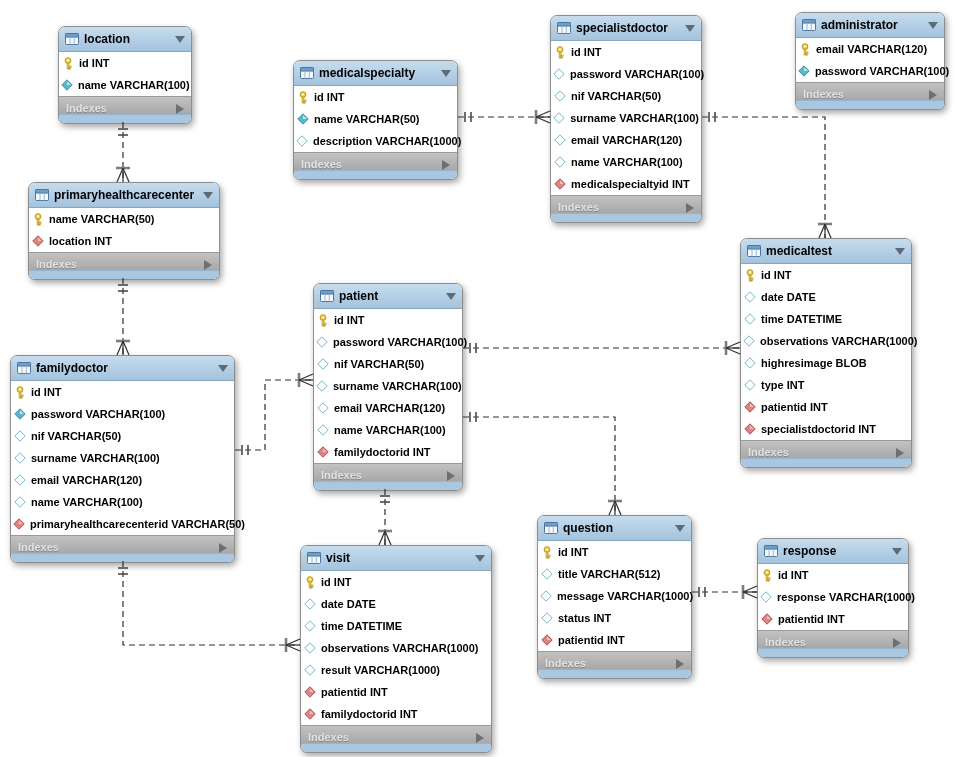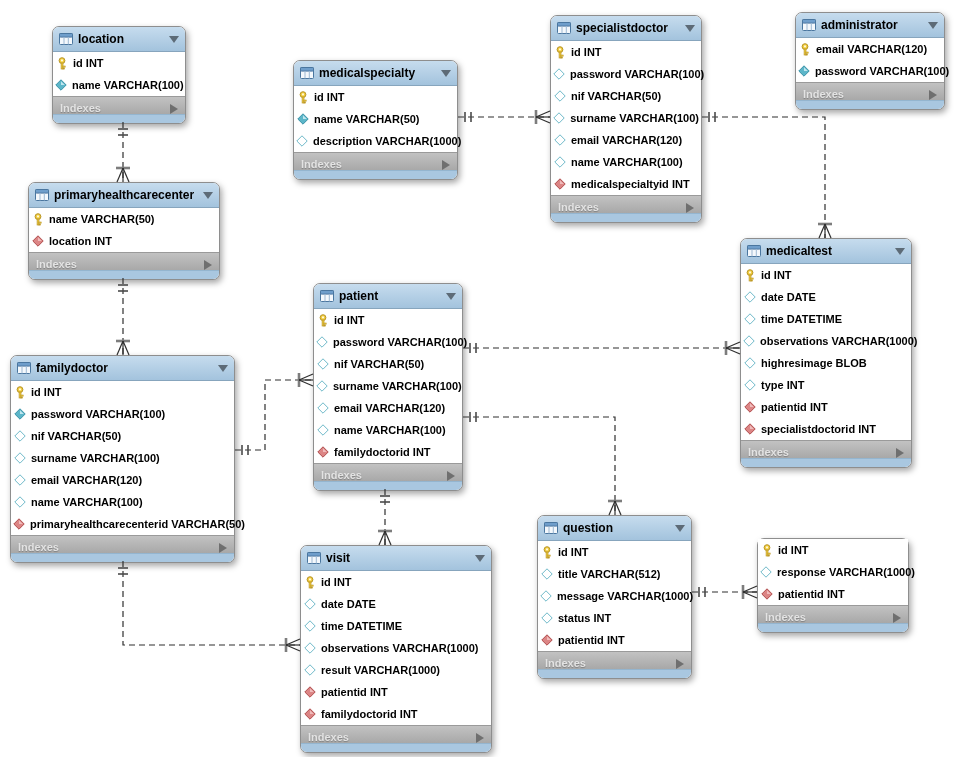--- a/index.html
+++ b/index.html
@@ -21,21 +21,21 @@
        background:linear-gradient(#c2c2c2,#a8a8a8);border-top:1px solid #9a9a9a;}
   .idx .ilabel{font-size:11px;font-weight:bold;color:#e3e3e3;text-shadow:0 1px 1px rgba(0,0,0,0.25);}
   .idx .play{width:0;height:0;border-top:5px solid transparent;border-bottom:5px solid transparent;
              border-left:8px solid #6f6f6f;}
   .ftr{height:8px;background:#a9c7e0;border-radius:0 0 6px 6px;border-top:1px solid #94b5cf;}
 </style>
 </head>
 <body>
 
 <div id="canvas">
-    <div class="table" style="left: 52px; top: 26px; width: 134px;">
+    <div class="table" style="left: 58px; top: 26px; width: 134px;">
       <div class="hdr">
         <span class="ticon">
           <svg width="14" height="12" viewBox="0 0 14 12">
             <rect x="0.5" y="0.5" width="13" height="11" rx="1" fill="#f4f8fc" stroke="#4a769f"></rect>
             <rect x="0.5" y="0.5" width="13" height="3.6" rx="1" fill="#6f9ecb" stroke="#4a769f"></rect>
             <line x1="5" y1="4" x2="5" y2="11.5" stroke="#9db8d2"></line>
             <line x1="9.3" y1="4" x2="9.3" y2="11.5" stroke="#9db8d2"></line>
           </svg>
         </span>
         <span class="title">location</span>
@@ -665,20 +665,32 @@
         </span>
         <span class="ctext">patientid INT</span>
       </div>
       <div class="idx">
         <span class="ilabel">Indexes</span>
         <span class="play"></span>
       </div>
       <div class="ftr"></div>
     </div>
     <div class="table" style="left: 757px; top: 538px; width: 152px;">
+      <div class="hdr">
+        <span class="ticon">
+          <svg width="14" height="12" viewBox="0 0 14 12">
+            <rect x="0.5" y="0.5" width="13" height="11" rx="1" fill="#f4f8fc" stroke="#4a769f"></rect>
+            <rect x="0.5" y="0.5" width="13" height="3.6" rx="1" fill="#6f9ecb" stroke="#4a769f"></rect>
+            <line x1="5" y1="4" x2="5" y2="11.5" stroke="#9db8d2"></line>
+            <line x1="9.3" y1="4" x2="9.3" y2="11.5" stroke="#9db8d2"></line>
+          </svg>
+        </span>
+        <span class="title">response</span>
+        <span class="collapse"></span>
+      </div>
       <div class="row">
         <span class="cicon">
           <svg width="12" height="13" viewBox="0 0 12 13">
             <circle cx="6" cy="3.6" r="2.9" fill="#f2cd3a" stroke="#b8952a"></circle>
             <circle cx="6" cy="3.4" r="1.1" fill="#fff8dc" stroke="none"></circle>
             <rect x="5.1" y="6" width="1.9" height="6" fill="#f2cd3a" stroke="#b8952a" stroke-width="0.7"></rect>
             <rect x="6.8" y="9" width="2.4" height="1.2" fill="#f2cd3a" stroke="#b8952a" stroke-width="0.6"></rect>
             <rect x="6.8" y="11" width="1.8" height="1.1" fill="#f2cd3a" stroke="#b8952a" stroke-width="0.6"></rect>
           </svg>
         </span>

